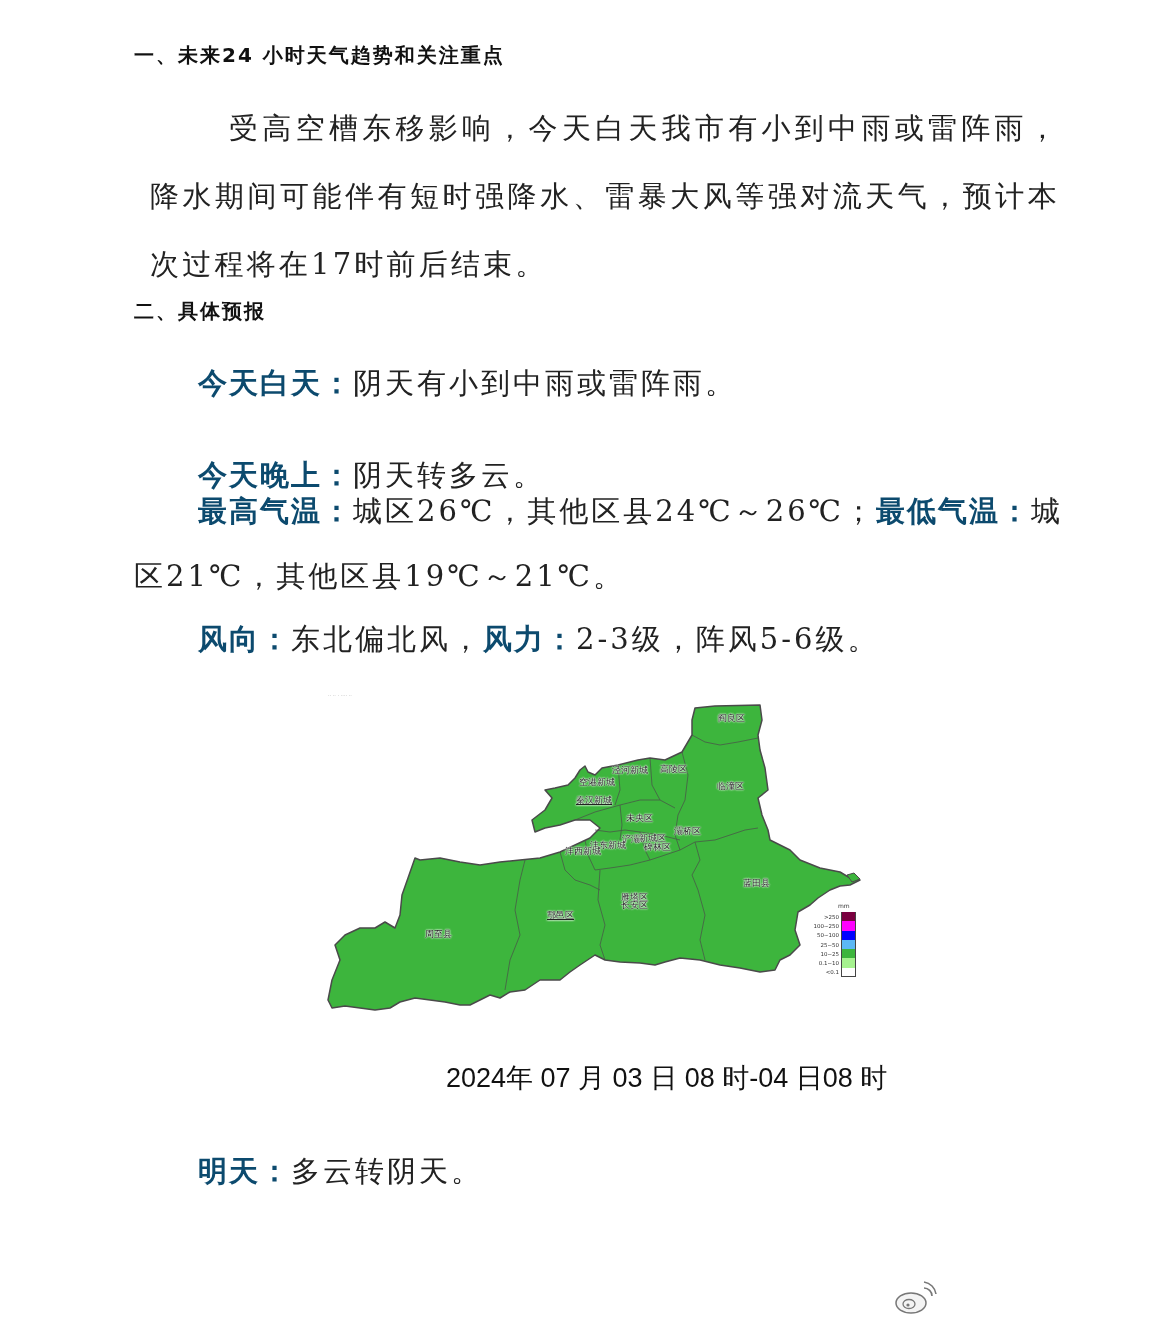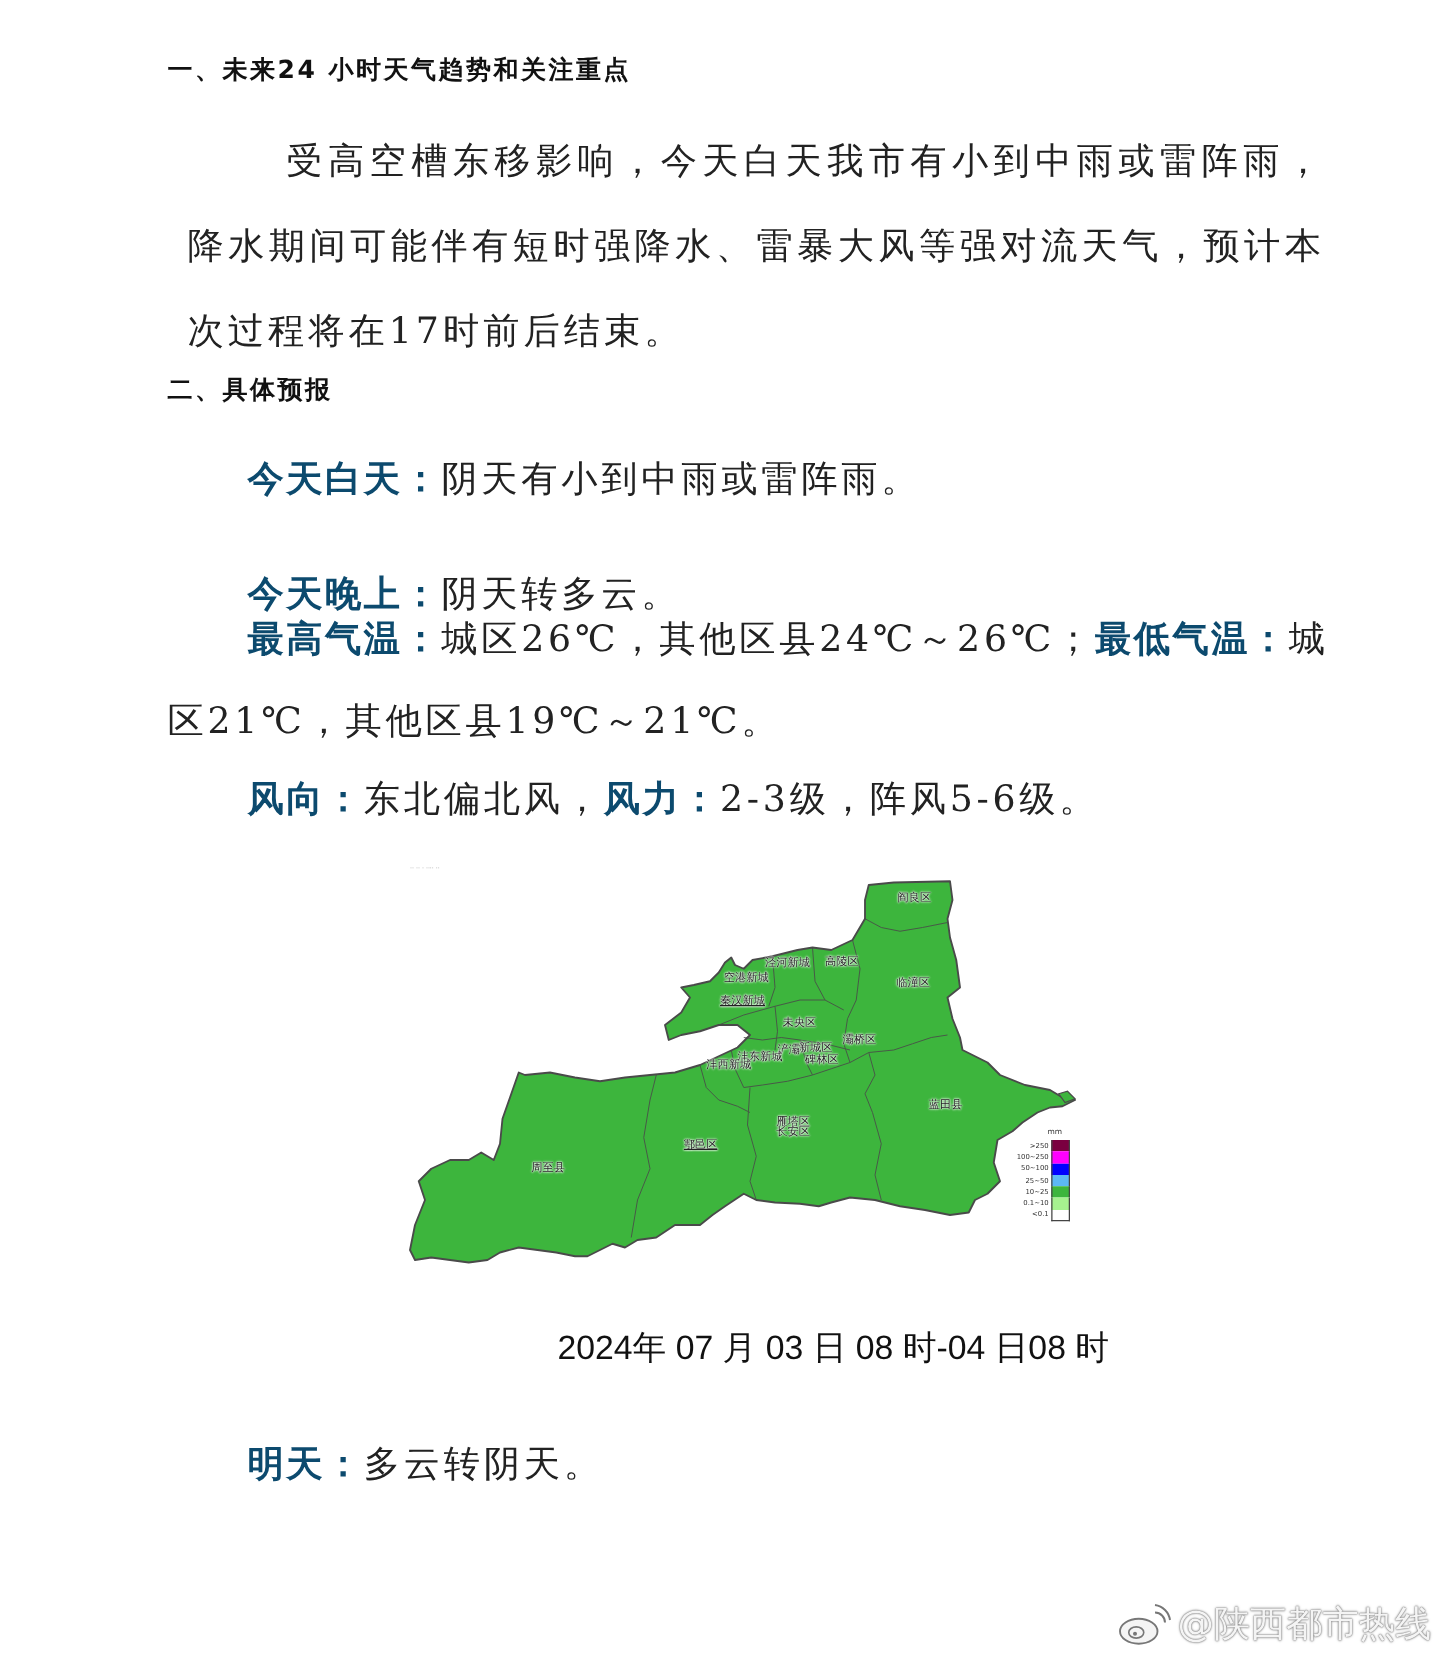--- a/index.html
+++ b/index.html
@@ -242,14 +242,13 @@
 </div>
 
 <div class="watermark">
   <svg class="weibo-icon" viewBox="0 0 44 36">
     <ellipse cx="17" cy="23" rx="15" ry="10" fill="#f4f4f4" stroke="#777" stroke-width="1.5"></ellipse>
     <ellipse cx="15" cy="24" rx="6" ry="4.5" fill="none" stroke="#777" stroke-width="1.3"></ellipse>
     <circle cx="14" cy="25" r="1.6" fill="#777"></circle>
     <path d="M30,8 A8,8 0 0 1 38,16" fill="none" stroke="#777" stroke-width="1.6"></path>
     <path d="M30,2 A14,14 0 0 1 42,14" fill="none" stroke="#777" stroke-width="1.6"></path>
   </svg>
-  <span>@陕西都市热线</span>
 </div>
 
 </body></html>

